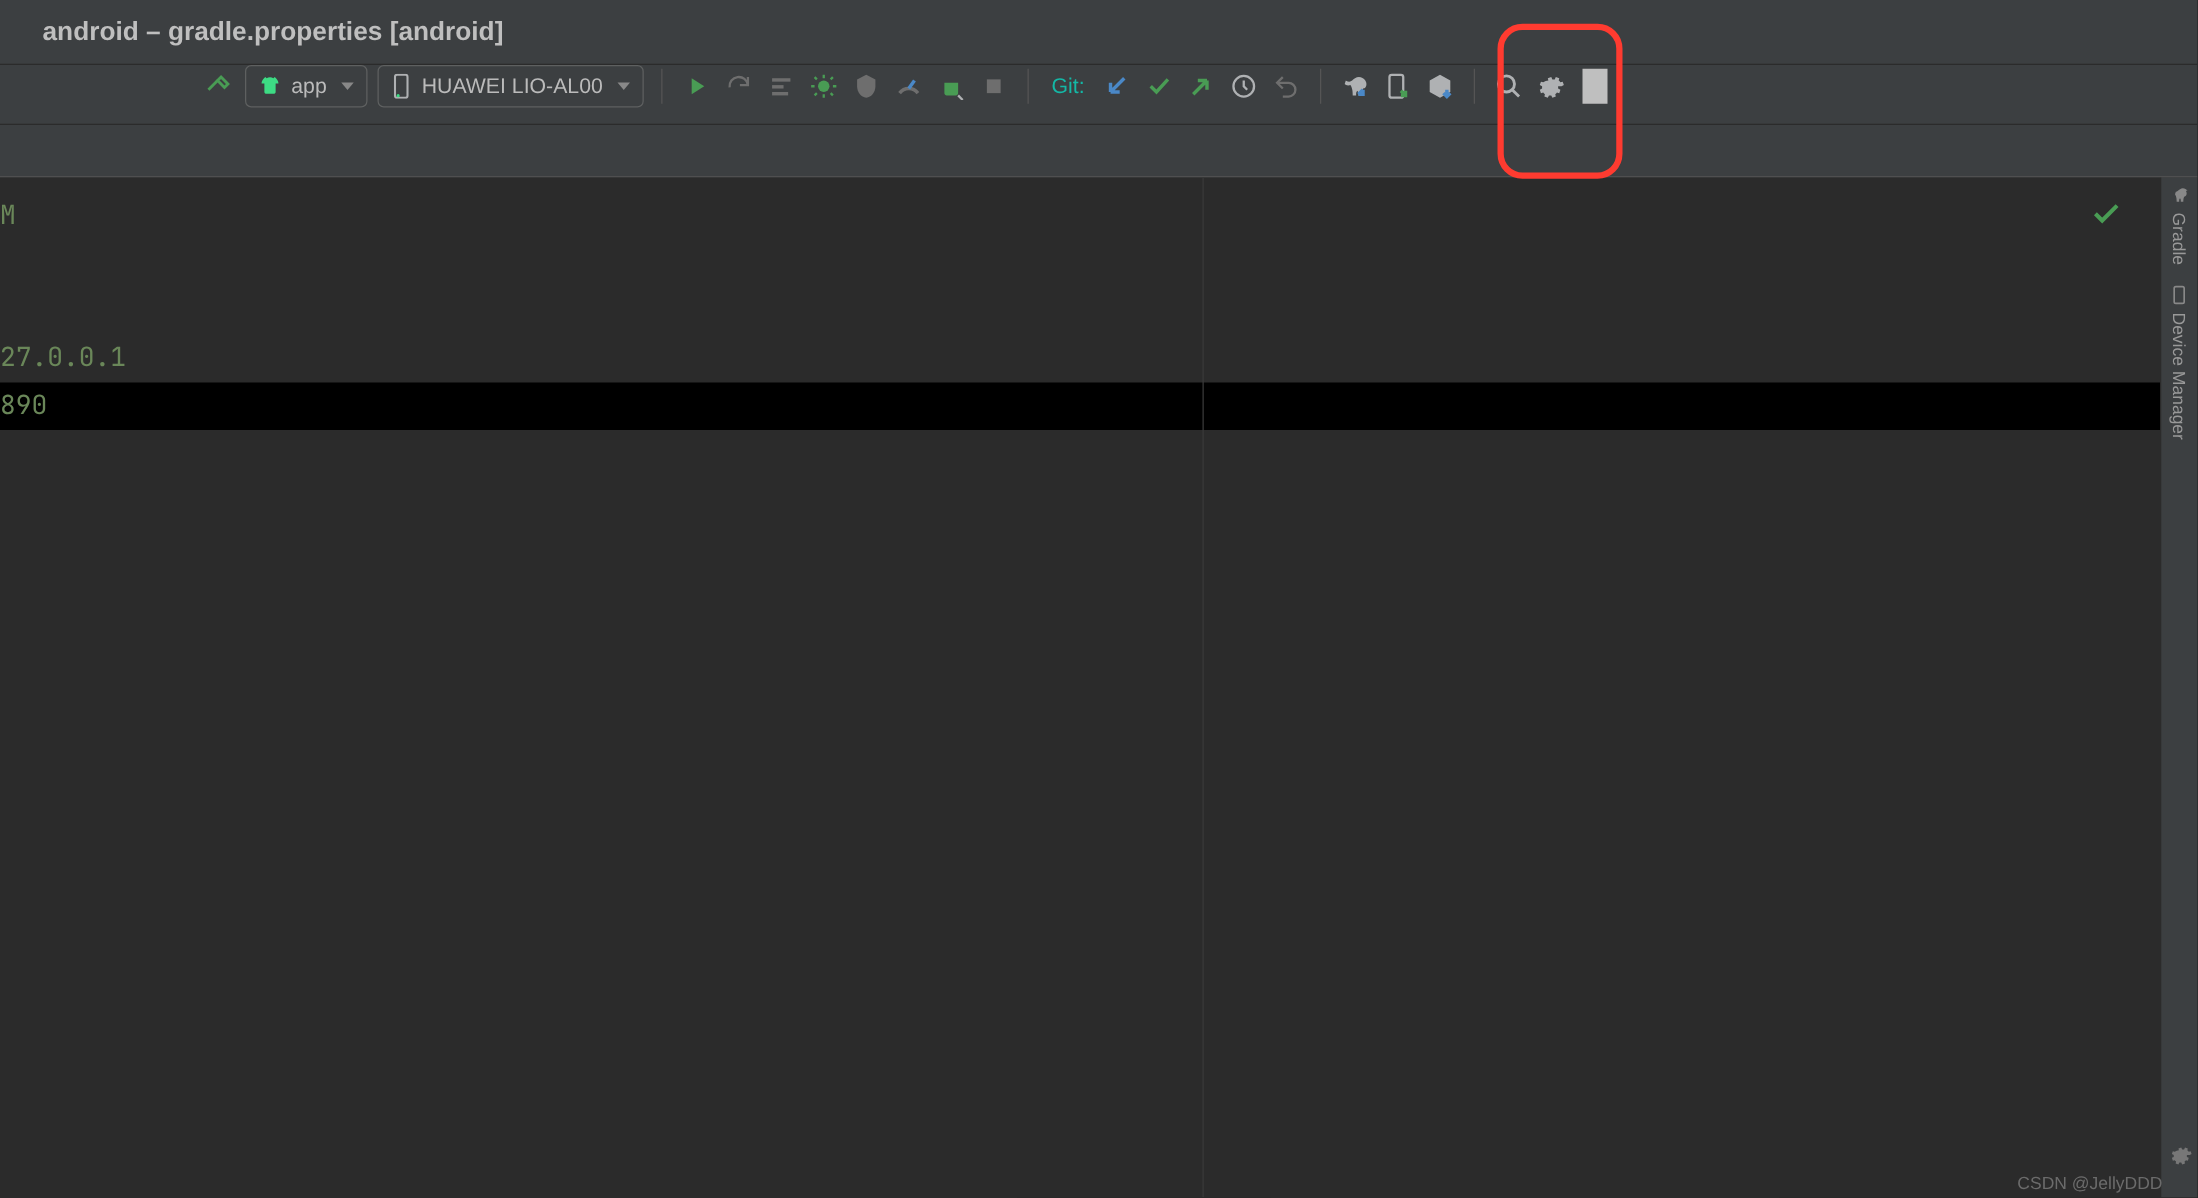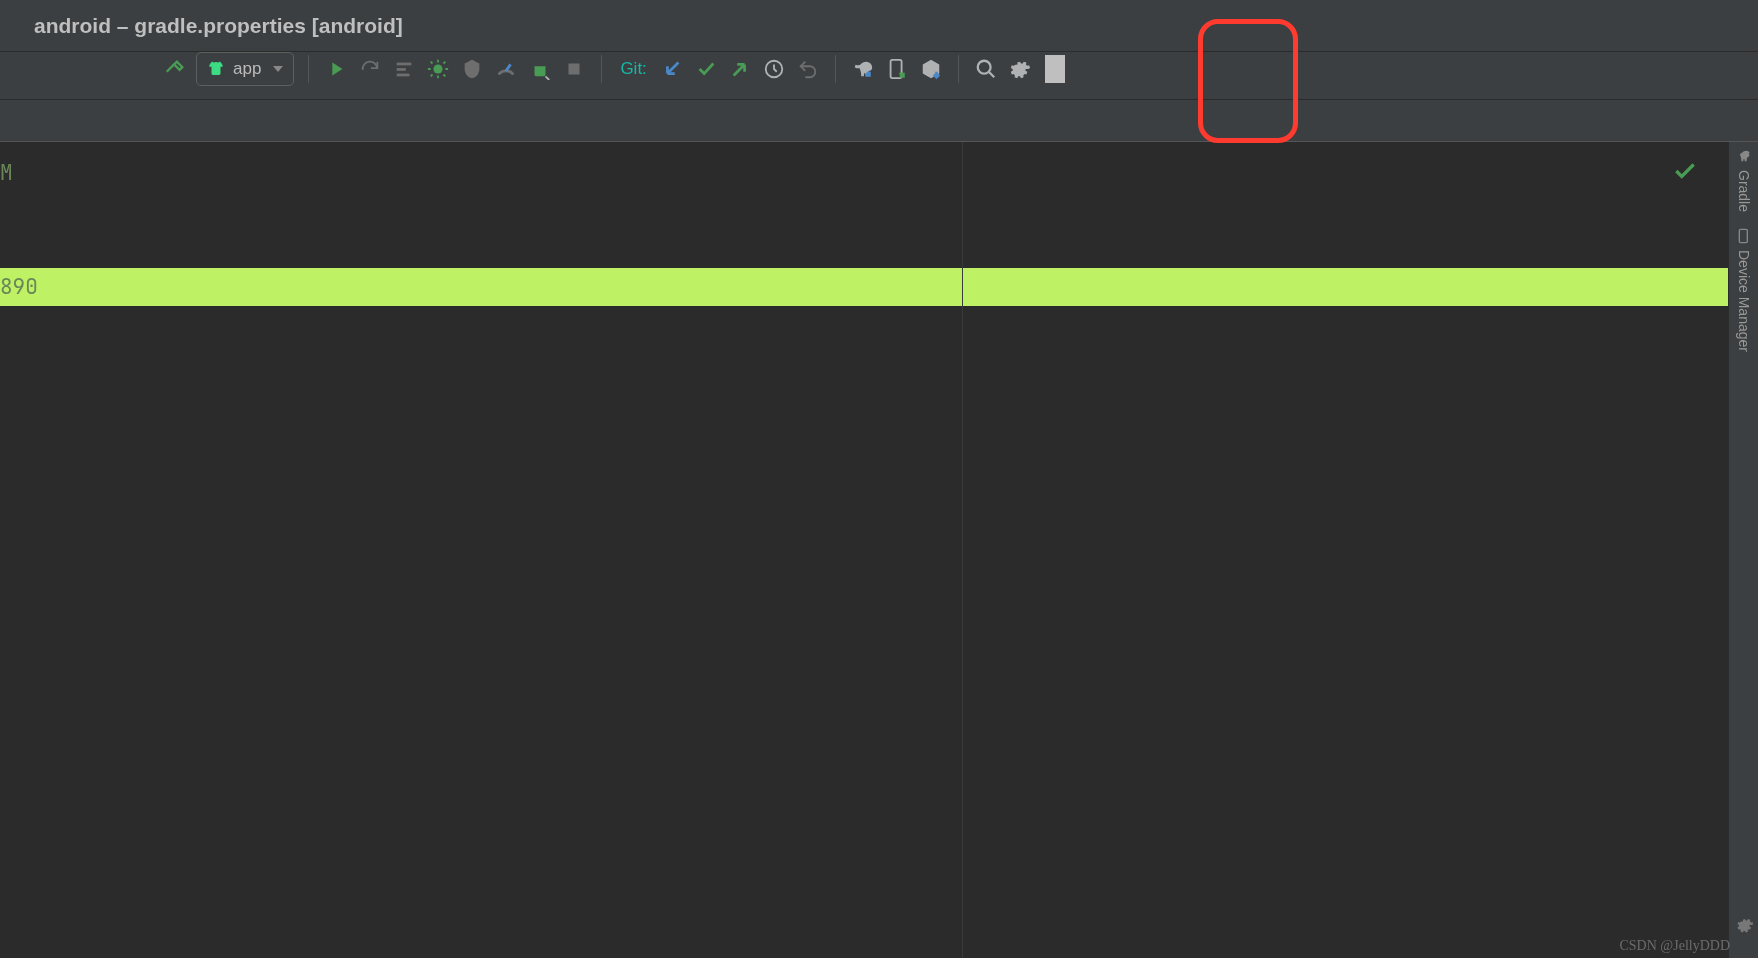--- a/index.html
+++ b/index.html
@@ -110,21 +110,21 @@
     position: relative;
     overflow: hidden;
   }
 
   .code-line {
     white-space: pre;
     padding-left: 0;
   }
   .code-line.blank { height: 38px; }
   .tok-green { color: #6A8759; }
-  .highlighted-line { background: #bef264; }
+  .highlighted-line { background: #000000; }
 
   
   .margin-guide {
     position: absolute;
     top: 0;
     bottom: 0;
     left: 962px;
     width: 1px;
     background: #3a3a3a;
   }
@@ -168,21 +168,20 @@
     pointer-events: none;
   }
 
   
   .watermark {
     position: absolute;
     right: 28px;
     bottom: 4px;
     color: #6b6b6b;
     font-size: 14px;
-    font-family: Liberation Serif, serif;
   }
 
   
   .avatar-stub {
     width: 20px;
     height: 28px;
     background: #bfbfbf;
     flex: 0 0 auto;
     margin-left: 4px;
   }
@@ -212,20 +211,28 @@
   </span>
 
   <div class="module-selector">
     <svg width="18" height="18" viewBox="0 0 24 24">
         <path fill="#3DDC84" d="M6 18c0 1 1 2 2 2h8c1 0 2-1 2-2V9H6v9zM17 2l-1.4 1.4C14.5 2.8 13.3 2.5 12 2.5s-2.5.3-3.6.9L7 2 5.6 3.4C4 4.9 3 7 3 9h18c0-2-1-4.1-2.6-5.6L17 2z"></path>
       </svg>
     <span>app</span>
     <span class="chev-down"></span>
   </div>
 
+  <div class="device-selector">
+    <svg width="16" height="20" viewBox="0 0 16 24">
+        <rect x="2" y="1" width="12" height="22" rx="2" fill="none" stroke="#AFB1B3" stroke-width="2"></rect>
+        <circle cx="5" cy="21" r="1.5" fill="#3DDC84"></circle>
+      </svg>
+    <span>HUAWEI LIO-AL00</span>
+    <span class="chev-down"></span>
+  </div>
 
   <div class="sep"></div>
 
   <span class="tb-icon" style="color:#499C54">
     <svg viewBox="0 0 24 24">
         <path fill="currentColor" d="M8 5v14l11-7z"></path>
       </svg>
   </span>
 
   <span class="tb-icon" style="color:#6e6e6e">
@@ -361,20 +368,21 @@
     <div class="margin-guide"></div>
     <div class="inspection-check">
       <svg viewBox="0 0 24 24" fill="none" stroke="currentColor" stroke-width="3">
           <path d="M4 12l5 5L20 6"></path>
         </svg>
     </div>
 
     <div class="code-line tok-green">M</div>
     <div class="code-line blank"></div>
     <div class="code-line blank"></div>
+    <div class="code-line tok-green">27.0.0.1</div>
     <div class="code-line tok-green highlighted-line">890</div>
   </div>
 
   <div class="right-stripe">
     <div class="vtab">
       <svg viewBox="0 0 24 24">
           <path fill="#888" d="M21 7c-2-3-6-4-9-2-2 1-3 3-5 3l-1 3c2 3 2 7 2 9h3c0-2 0-3 1-4 1 1 1 2 1 4h3c0-2 0-4 1-6 2 0 3-2 3-4 0-1-.4-2-1-3z"></path>
         </svg>
       <span>Gradle</span>
     </div>

